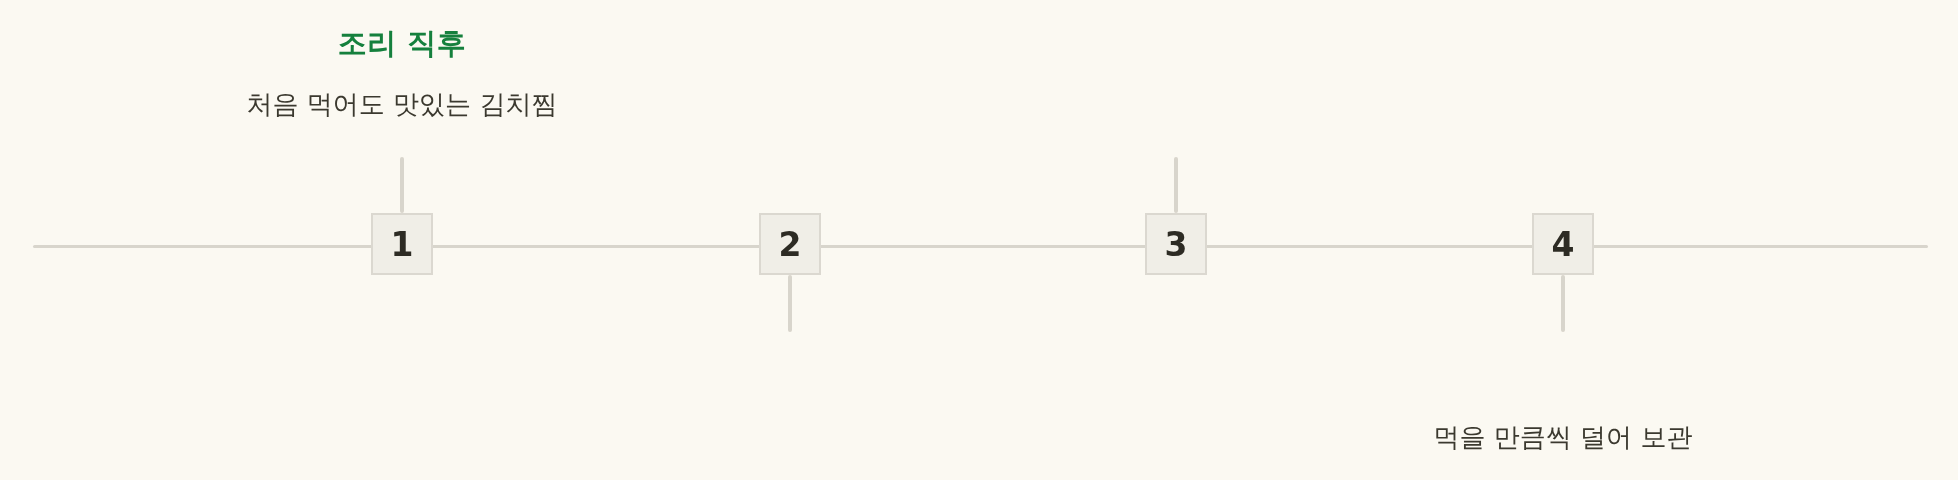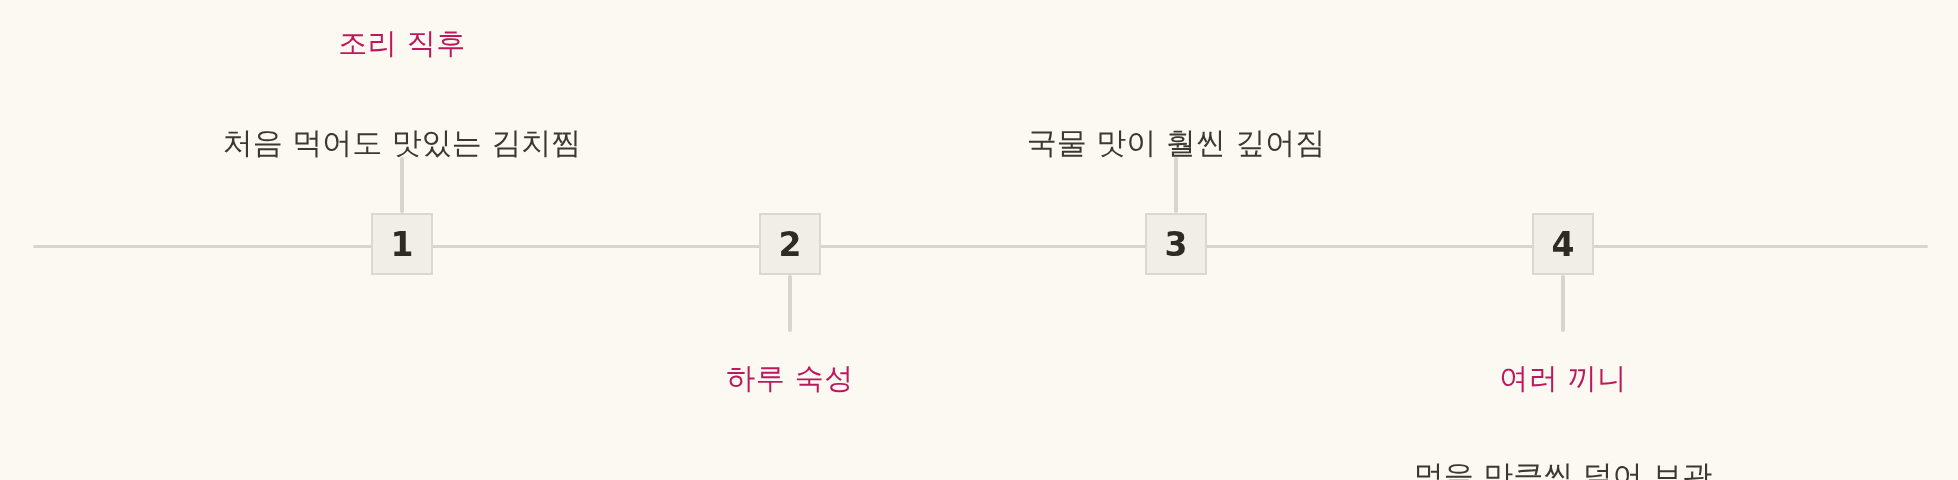--- a/index.html
+++ b/index.html
@@ -49,29 +49,28 @@
     z-index: 2;
   }
   .label {
     position: absolute;
     width: 460px;
     text-align: center;
     line-height: 1.25;
   }
   .step-title {
     font-size: 29px;
-    font-weight: 400;
-    color: #be185d;
+    font-weight: 700;
+    color: #15803d;
     letter-spacing: 0.5px;
   }
   .step-subtitle {
-    font-size: 30px;
+    font-size: 26px;
     font-weight: 400;
     color: #3B392F;
-    margin-top: 36px;
   }
   .label.title-above    { top: 25px; }
   .label.subtitle-above { top: 88px; }
   .label.title-below    { top: 360px; }
   .label.subtitle-below { top: 421px; }
 </style>
 </head>
 <body>
 
 <div class="canvas">
@@ -82,28 +81,25 @@
   <div class="label step-subtitle subtitle-above" style="left:172px">처음 먹어도 맛있는 김치찜</div>
   <div class="connector above" style="left:400px"></div>
   <div class="num-box" style="left:371px">
     <span>1</span>
   </div>
 
   <div class="connector below" style="left:788px"></div>
   <div class="num-box" style="left:759px">
     <span>2</span>
   </div>
-  <div class="label step-title title-below" style="left:560px">하루 숙성</div>
 
-  <div class="label step-subtitle subtitle-above" style="left:946px">국물 맛이 훨씬 깊어짐</div>
   <div class="connector above" style="left:1174px"></div>
   <div class="num-box" style="left:1145px">
     <span>3</span>
   </div>
 
   <div class="connector below" style="left:1561px"></div>
   <div class="num-box" style="left:1532px">
     <span>4</span>
   </div>
-  <div class="label step-title title-below" style="left:1333px">여러 끼니</div>
   <div class="label step-subtitle subtitle-below" style="left:1333px">먹을 만큼씩 덜어 보관</div>
 
 </div>
 
 </body></html>

